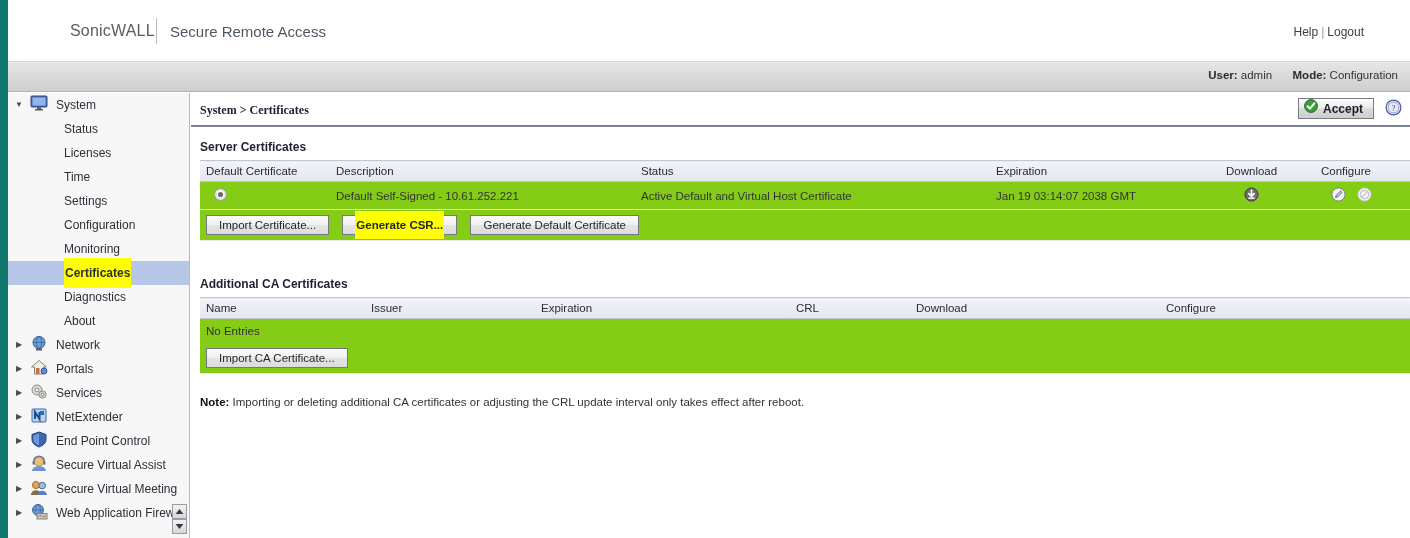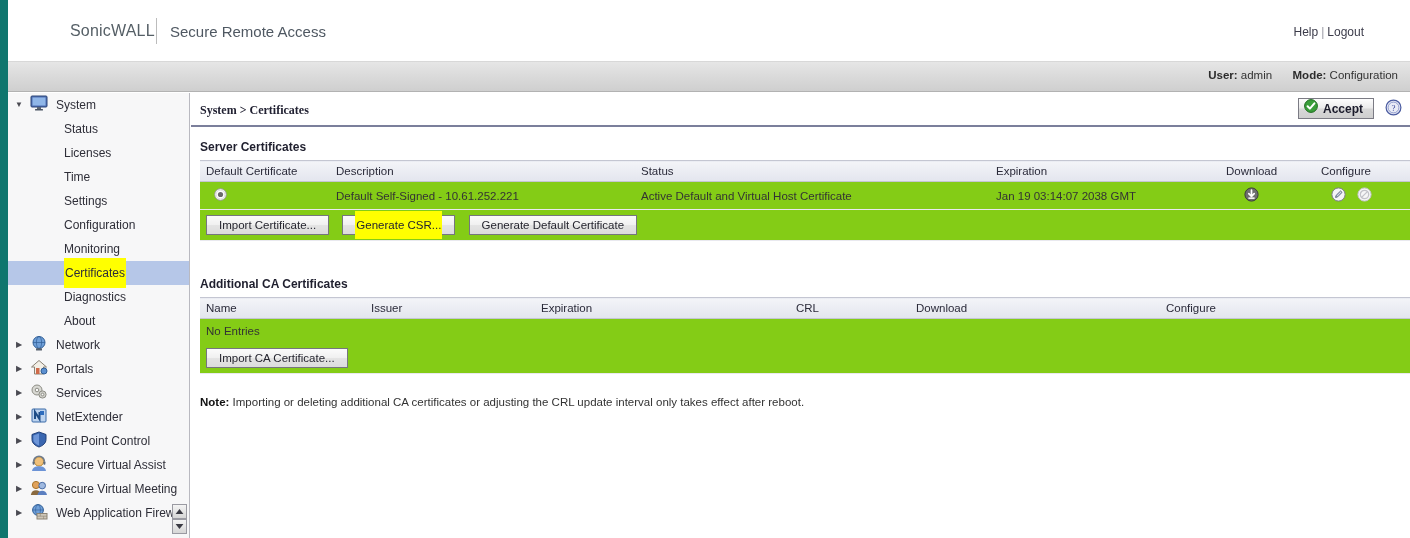--- a/index.html
+++ b/index.html
@@ -81,21 +81,21 @@
     flex: 0 0 14px;
   }
   .navicon {
     flex: 0 0 26px;
     width: 26px; height: 20px;
     position: relative;
     margin-right: 4px;
   }
   .navicon svg { display: block; margin: 0 auto; }
   .nav-label { }
-  .hl { background: #ffff00; padding: 8px 1px; }
+  .hl { background: #ffff00; padding: 8px 1px; font-weight: bold; }
 
   
   #sb-scroll {
     position: absolute; right: 2px; bottom: 4px;
     width: 15px; height: 30px;
   }
   .sb-btn {
     width: 15px; height: 15px;
     background: linear-gradient(to bottom,#f4f4f4,#d6d6d6);
     border: 1px solid #9a9aa2;

